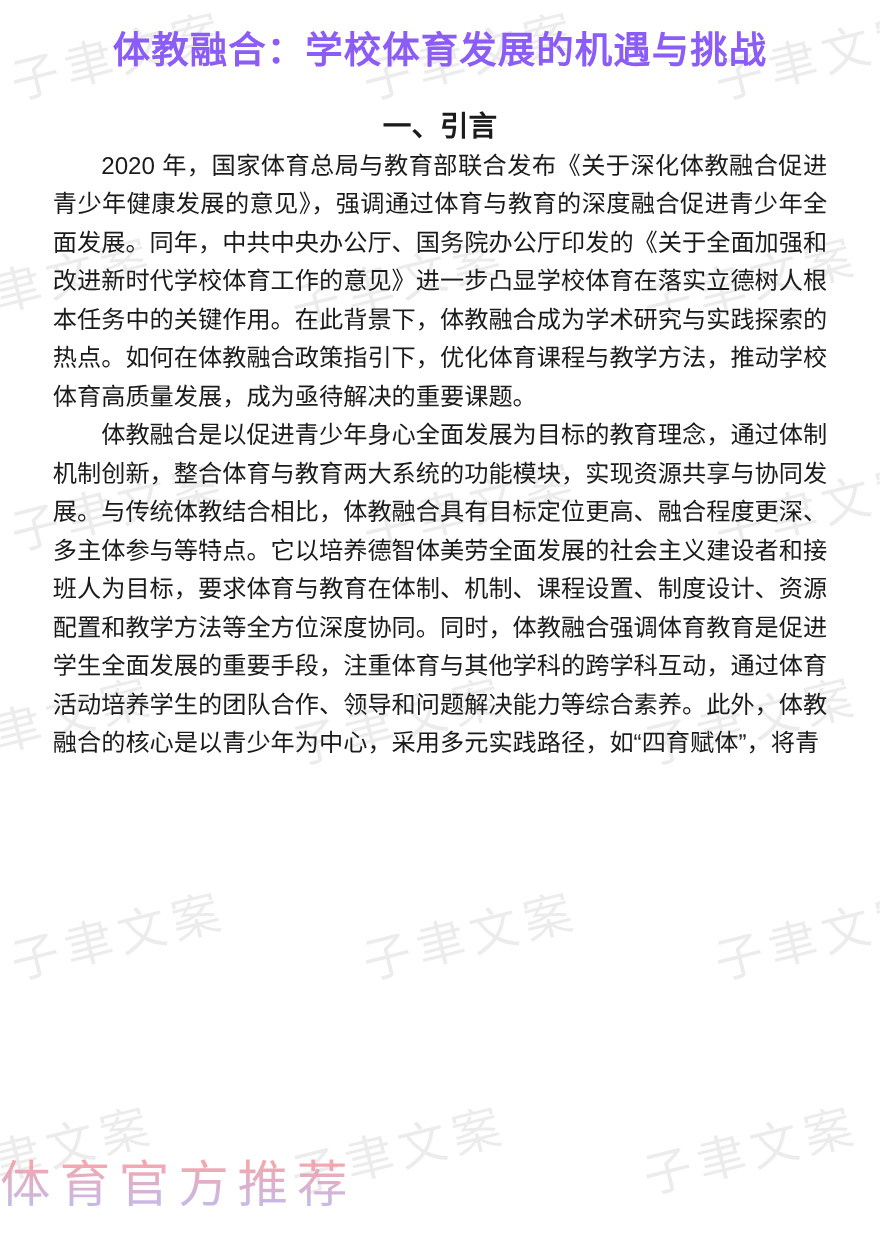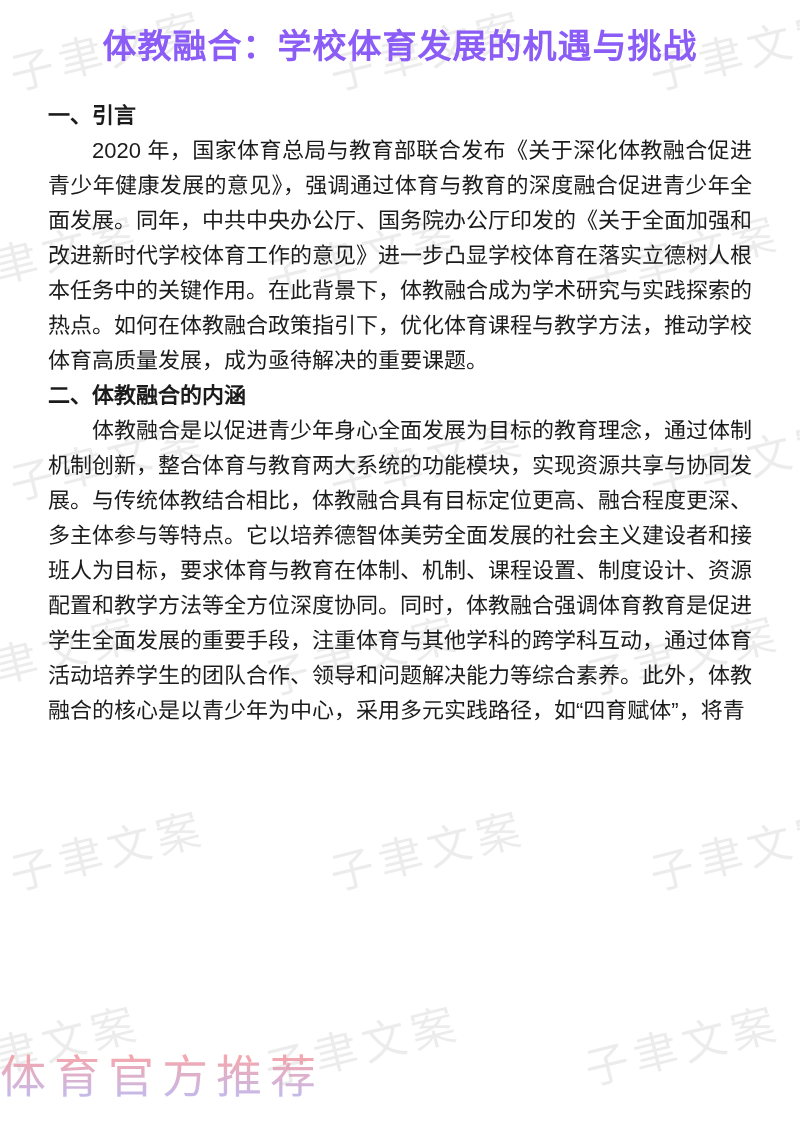--- a/index.html
+++ b/index.html
@@ -49,24 +49,24 @@
   .body-par {
     margin: 0;
     font-size: 22px;
     line-height: 35px;
     text-align: justify;
   }
   .body-par.indent { text-indent: 2em; }
   .lbl { font-weight: 700; }
   .sec-heading {
     margin: 0;
-    font-size: 22px;
+    font-size: 26px;
     line-height: 35px;
     font-weight: 700;
-    text-align: left;
+    text-align: center;
   }
 
   
   .promo {
     position: absolute;
     z-index: 1;
     top: 1052px;
     left: 0;
     width: 100%;
     text-align: left;
@@ -116,21 +116,20 @@
   <div class="content">
 
     <h1 class="doc-title">体教融合：学校体育发展的机遇与挑战</h1>
 
 
 
     <h2 class="sec-heading">一、引言</h2>
 
     <p class="body-par indent">2020 年，国家体育总局与教育部联合发布《关于深化体教融合促进青少年健康发展的意见》，强调通过体育与教育的深度融合促进青少年全面发展。同年，中共中央办公厅、国务院办公厅印发的《关于全面加强和改进新时代学校体育工作的意见》进一步凸显学校体育在落实立德树人根本任务中的关键作用。在此背景下，体教融合成为学术研究与实践探索的热点。如何在体教融合政策指引下，优化体育课程与教学方法，推动学校体育高质量发展，成为亟待解决的重要课题。</p>
 
-    <h2 class="sec-heading">二、体教融合的内涵</h2>
 
     <p class="body-par indent">体教融合是以促进青少年身心全面发展为目标的教育理念，通过体制机制创新，整合体育与教育两大系统的功能模块，实现资源共享与协同发展。与传统体教结合相比，体教融合具有目标定位更高、融合程度更深、多主体参与等特点。它以培养德智体美劳全面发展的社会主义建设者和接班人为目标，要求体育与教育在体制、机制、课程设置、制度设计、资源配置和教学方法等全方位深度协同。同时，体教融合强调体育教育是促进学生全面发展的重要手段，注重体育与其他学科的跨学科互动，通过体育活动培养学生的团队合作、领导和问题解决能力等综合素养。此外，体教融合的核心是以青少年为中心，采用多元实践路径，如“四育赋体”，将青</p>
 
   </div>
 
   <div class="promo">体育官方推荐</div>
 
 </div>
 
 </body></html>

